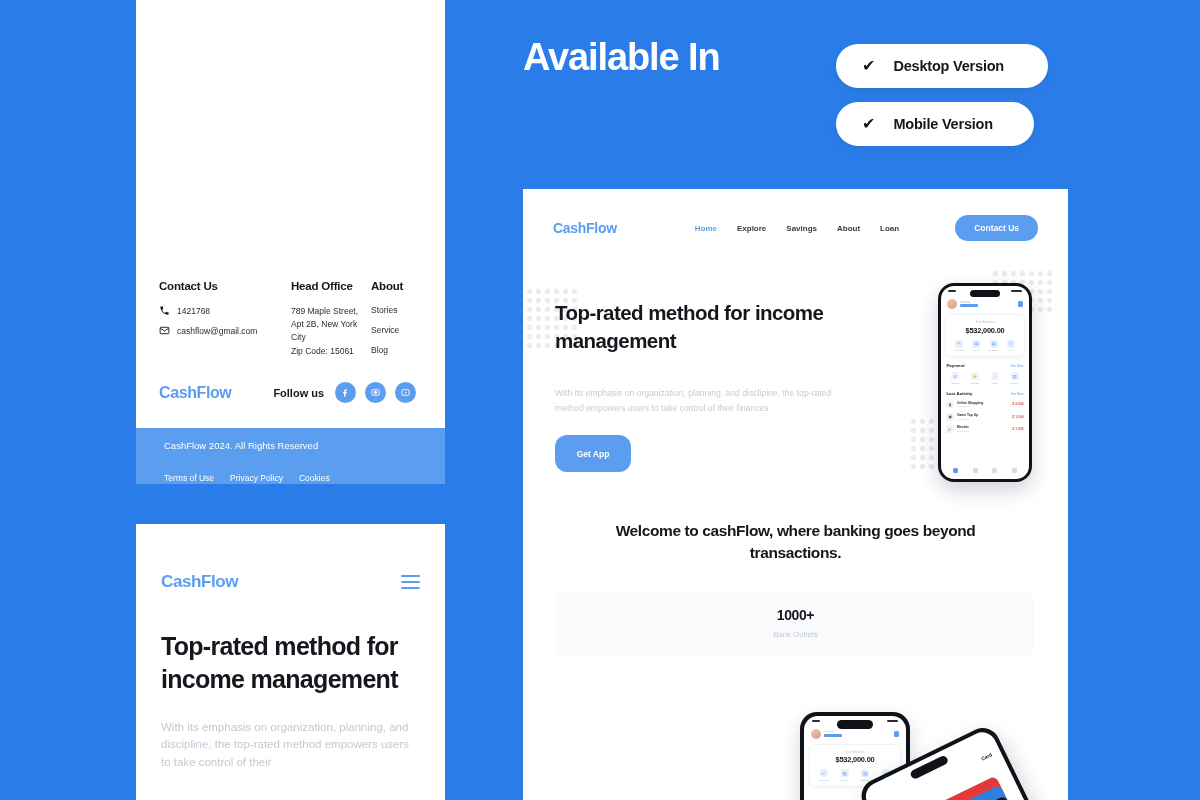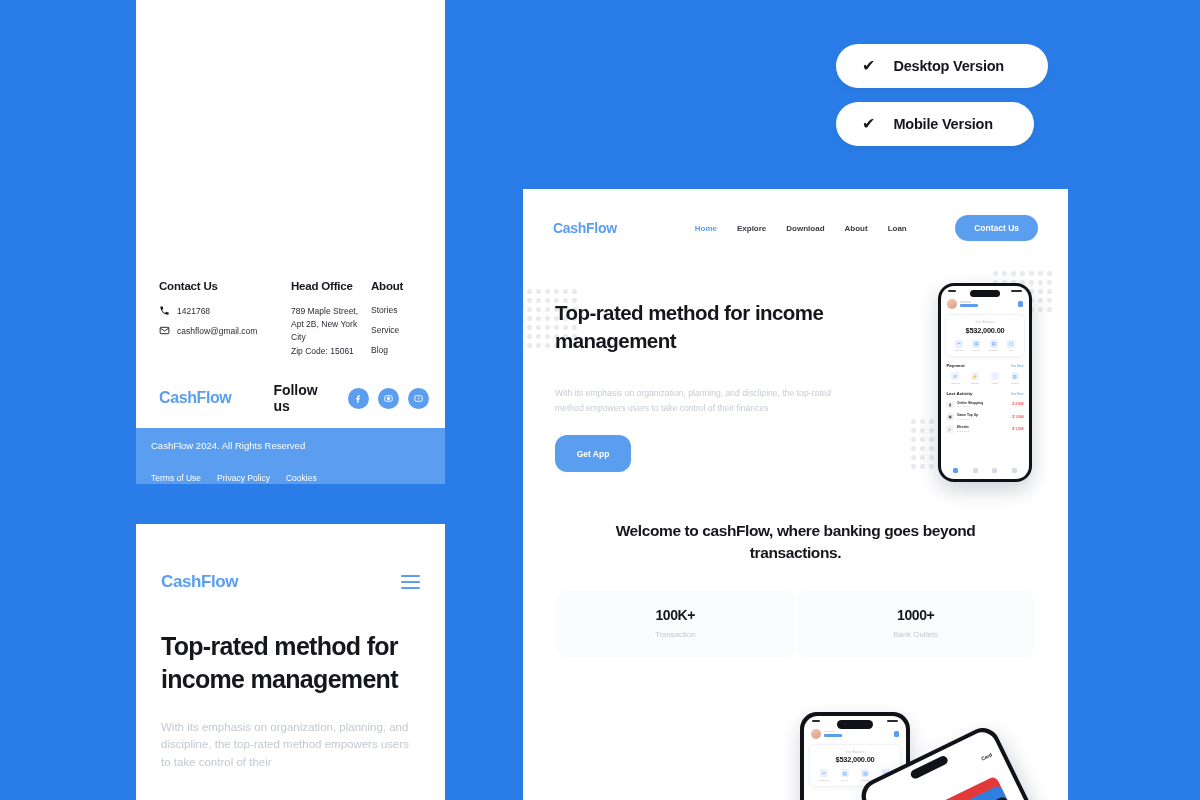--- a/index.html
+++ b/index.html
@@ -27,29 +27,29 @@
   .fc-line { display:flex; align-items:center; gap:7px; margin-bottom:9px; font-size:8.5px; color:#2b2b33; }
   .fc-ic { width:11px; height:11px; flex:0 0 11px; color:#16161d; }
   .fc-ic svg { width:11px; height:11px; display:block; }
   .fc-addr { font-size:8.5px; color:#2b2b33; line-height:1.55; }
   .fc-li { font-size:8.5px; color:#2b2b33; margin-bottom:10px; }
 
   
   .foot-brand { position:absolute; left:23px; top:682px; width:270px;
                 display:flex; align-items:center; }
   .fb-logo { font-size:16px; font-weight:bold; color:#5b9ef0; letter-spacing:-.4px; }
-  .fb-follow { margin-left:42px; font-size:14px; font-weight:bold; color:#16161d; }
+  .fb-follow { margin-left:42px; font-size:11px; font-weight:bold; color:#16161d; }
   .fb-socials { margin-left:11px; display:flex; gap:9px; }
   .soc { width:21px; height:21px; border-radius:50%; background:#5b9ef0;
          display:flex; align-items:center; justify-content:center; color:#fff; }
   .soc svg { width:11px; height:11px; display:block; }
 
   
   .copybar { position:absolute; left:0; right:0; top:728px; height:56px; background:#5b9ef0;
-             padding:12px 15px; }
+             padding:12px 28px; }
   .cb-top { font-size:9.5px; color:#fff; font-weight:500; }
   .cb-links { display:flex; gap:16px; margin-top:22px; }
   .cb-links span { font-size:8.5px; color:#fff; }
 
   
   .mob-head { display:flex; align-items:center; justify-content:space-between;
               padding:48px 25px 0; }
   .mob-logo { font-size:17px; font-weight:bold; color:#5b9ef0; letter-spacing:-.4px; }
   .burger { width:19px; display:flex; flex-direction:column; gap:3.5px; }
   .burger i { display:block; height:2.2px; background:#5b9ef0; border-radius:2px; }
@@ -251,39 +251,40 @@
         <i></i>
         <i></i>
         <i></i>
       </div>
   </div>
   <div class="mob-h1">Top-rated method for income management</div>
   <div class="mob-p">With its emphasis on organization, planning, and discipline, the top-rated method empowers users to take control of their</div>
 </div>
 
 <div id="headline">
+  <div>Available In</div>
 </div>
 
 <div class="pill" id="pill-desktop">
   <span class="chk">✔</span>
   <span class="lbl">Desktop Version</span>
 </div>
 <div class="pill" id="pill-mobile">
   <span class="chk">✔</span>
   <span class="lbl">Mobile Version</span>
 </div>
 
 <div id="desktop-preview">
 
   <div class="dp-nav">
     <div class="dp-logo">CashFlow</div>
     <div class="dp-menu">
       <span class="active">Home</span>
       <span>Explore</span>
-      <span>Download</span>
+      <span>Savings</span>
       <span>About</span>
       <span>Loan</span>
     </div>
     <div class="dp-cta">Contact Us</div>
   </div>
 
   <div class="dots" id="dots-left" style="left: 4px; top: 100px; width: 54px; height: 63px;">
       <i style="left:0px;top:0px"></i>
       <i style="left:9px;top:0px"></i>
       <i style="left:18px;top:0px"></i>
@@ -514,24 +515,20 @@
         <b></b>
         <b></b>
       </div>
     </div>
   </div>
 
   <div class="dp-welcome">Welcome to cashFlow, where banking goes beyond transactions.</div>
 
   <div class="dp-stats">
     <div class="stat">
-      <div class="v">100K+</div>
-      <div class="k">Transaction</div>
-    </div>
-    <div class="stat">
       <div class="v">1000+</div>
       <div class="k">Bank Outlets</div>
     </div>
   </div>
 
   <div class="dp-connect">
 
     <div class="cph">
       <div class="cph-scr">
         <div class="cnotch"></div>

